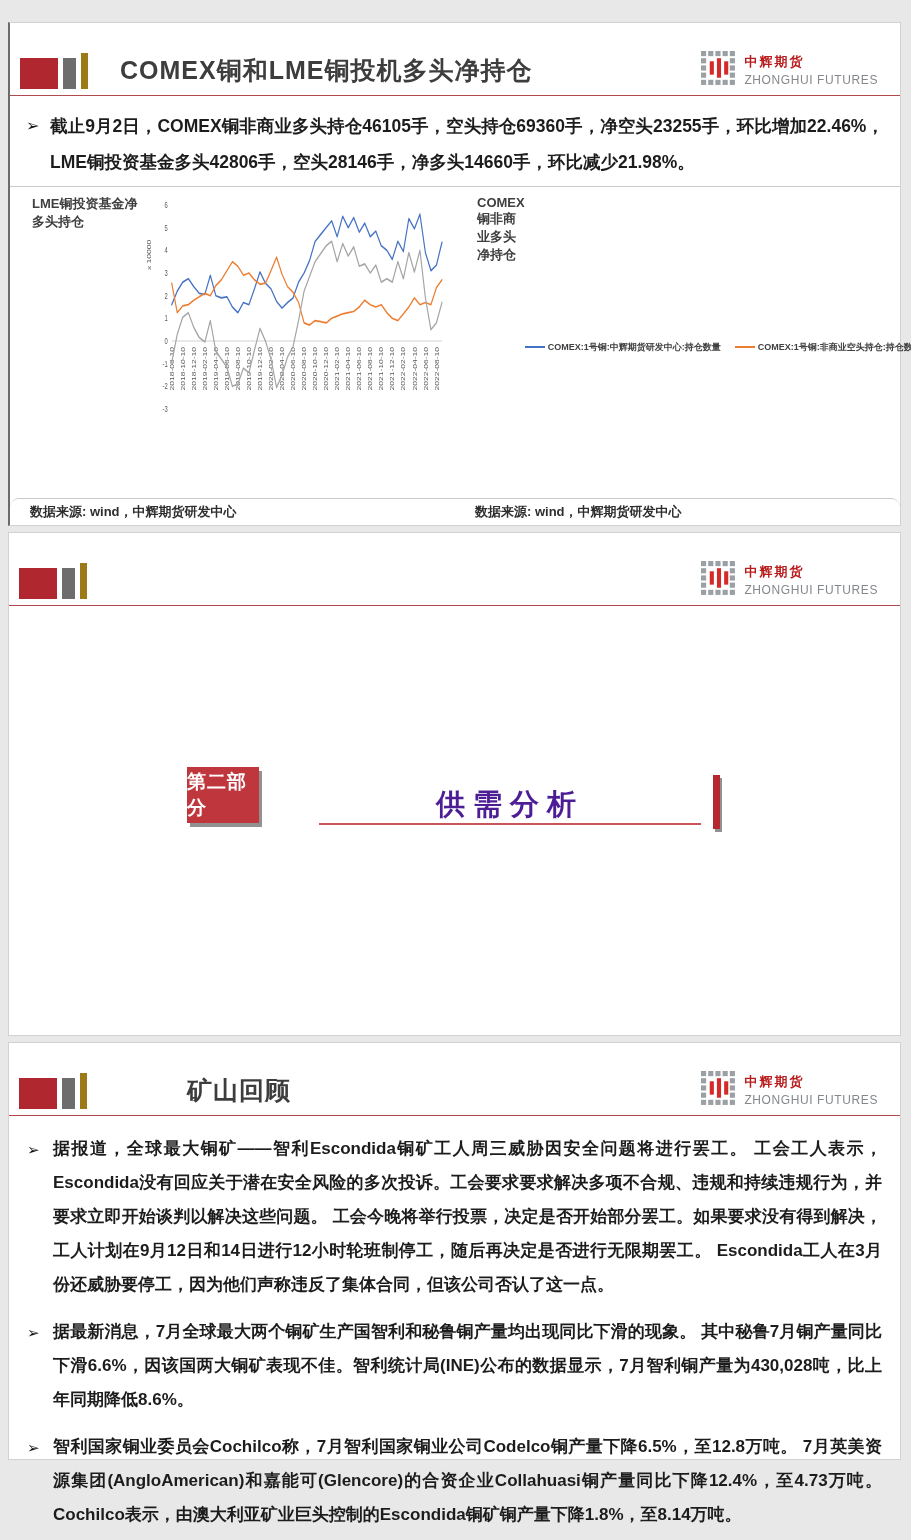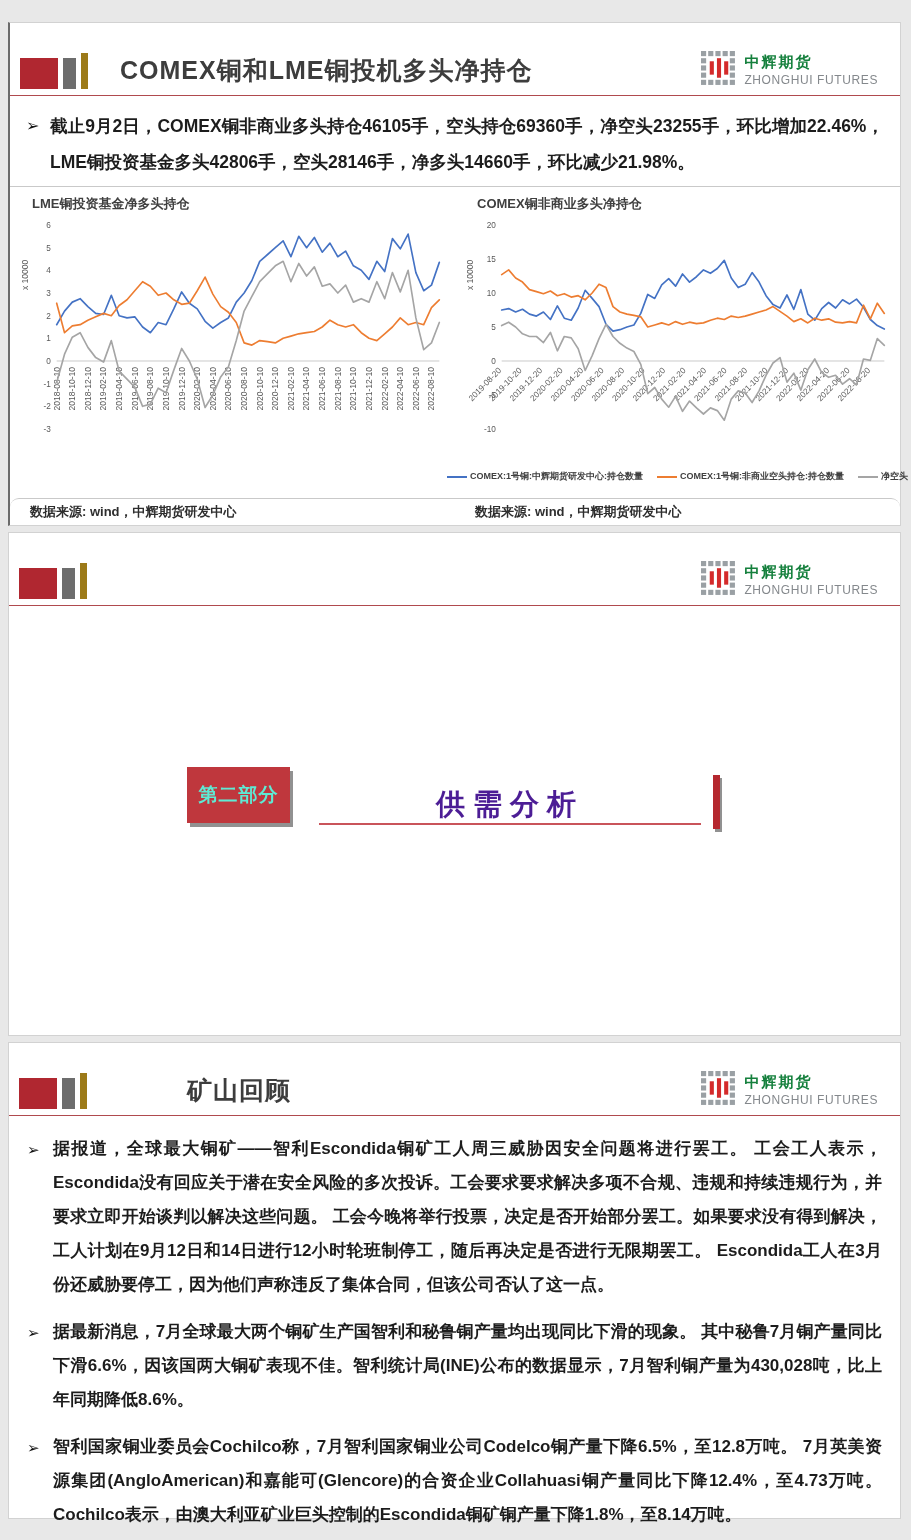--- a/index.html
+++ b/index.html
@@ -13,21 +13,21 @@
   .card{
     position:relative;
     width:893px;
     margin:0 0 6px 8px;
     background:#ffffff;
     border:1px solid #d2d2d2;
     box-sizing:border-box;
   }
   .card1{height:504px;margin-top:22px;border-left:2px solid #6b6b6b;}
   .card2{height:504px;}
-  .card3{height:477px;}
+  .card3{height:418px;}
 
   
   .slide-header{
     position:relative;
     height:72px;
     border-bottom:1px solid #b04a4e;
     display:flex;align-items:flex-end;
   }
   .blocks{display:flex;align-items:flex-end;margin:0 0 6px 10px;}
   .blk-red{width:38px;height:31px;background:#b02730;}
@@ -36,56 +36,56 @@
   .slide-title{
     font-size:25px;font-weight:bold;color:#3d3d3d;
     margin:0 0 8px 32px;letter-spacing:1px;
   }
   .slide-title.mine{margin-left:100px;}
   .logo{
     position:absolute;right:22px;bottom:8px;
     display:flex;align-items:center;
   }
   .logo-icon{width:36px;height:36px;margin-right:7px;}
-  .logo-cn{font-size:15px;font-weight:bold;color:#15803d;letter-spacing:2px;line-height:22px;}
+  .logo-cn{font-size:13px;font-weight:bold;color:#b91c1c;letter-spacing:2px;line-height:22px;}
   .logo-en{font-size:12px;color:#84888c;letter-spacing:0.6px;}
 
   
   .lead-para{
     position:relative;
     margin:12px 16px 0 16px;
     padding-left:24px;
     font-size:17.5px;font-weight:bold;line-height:36px;color:#1c1c1c;
     text-align:justify;
   }
   .lead-para .marker{position:absolute;left:0;top:0;font-size:16px;color:#111;}
   .charts-row{
     position:absolute;left:0;right:0;top:163px;bottom:26px;
     border-top:1px solid #c9c9c9;
     display:flex;
   }
-  .chart-col{width:50%;box-sizing:border-box;padding:6px 6px 0 6px;display:flex;flex-direction:column;}
+  .chart-col{width:50%;box-sizing:border-box;padding:6px 6px 0 6px;display:flex;}
   .chart-title{font-size:13px;font-weight:bold;color:#3f3f3f;margin:2px 0 0 16px;}
   .chart-svg{width:100%;height:255px;display:block;}
   .legend{display:flex;justify-content:center;gap:14px;margin-top:2px;flex-wrap:nowrap;}
   .legend-item{display:inline-flex;align-items:center;font-size:9px;color:#404040;font-weight:bold;white-space:nowrap;}
   .swatch{display:inline-block;width:20px;height:2px;margin-right:3px;}
   .tick{font-size:8.5px;fill:#595959;font-family:"Liberation Sans","DejaVu Sans",sans-serif;}
   .unitlab{font-size:8.5px;fill:#595959;font-family:"Liberation Sans","DejaVu Sans",sans-serif;}
   .sources-row{
     position:absolute;left:0;right:0;bottom:0;height:26px;
     border-top:1px solid #c9c9c9;display:flex;align-items:center;border-radius:9px;
   }
   .source-cell{width:50%;padding-left:20px;box-sizing:border-box;font-size:13px;font-weight:bold;color:#2e2e2e;}
 
   
   .part-block{
     position:absolute;left:178px;top:234px;
-    width:103px;height:56px;
-    background:#bf373d;color:#5eead4;
+    width:72px;height:56px;
+    background:#bf373d;color:#ffffff;
     font-size:19px;font-weight:bold;letter-spacing:1px;
     display:flex;align-items:center;justify-content:center;
     box-shadow:3px 4px 0 rgba(55,55,55,0.55);
   }
   .part-title{
     position:absolute;left:310px;top:252px;width:382px;
     text-align:center;
     font-size:29px;font-weight:bold;color:#4c1d95;letter-spacing:8px;
   }
   .part-underline{

